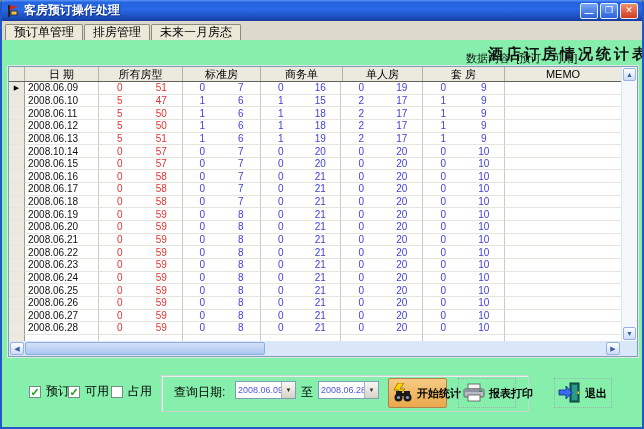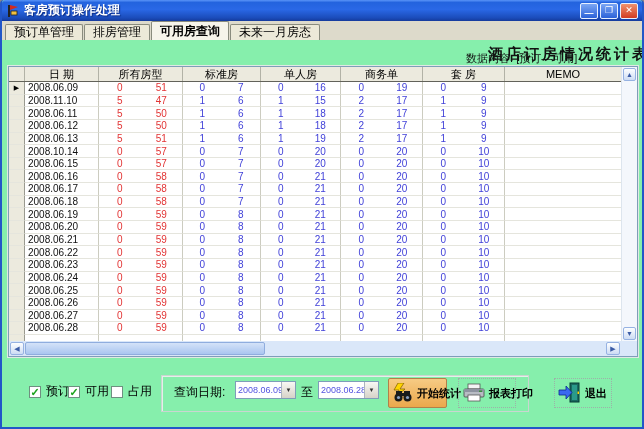--- a/index.html
+++ b/index.html
@@ -121,38 +121,37 @@
         <span>❐</span>
       </div>
     <div class="tb-btn close">
         <span>✕</span>
       </div>
   </div>
 
   <div class="tabstrip">
     <div class="tab">预订单管理</div>
     <div class="tab">排房管理</div>
-    <div class="tab active">可用房查询</div>
     <div class="tab">未来一月房态</div>
   </div>
 
   <div class="page-title">酒店订房情况统计表</div>
   <div class="data-content">
     <span>数据内容:</span>
     <span>[预订—可用]</span>
   </div>
 
   <div class="table-panel">
     <div class="thead">
       <div class="hc w-sel"></div>
       <div class="hc w-date">日  期</div>
       <div class="hc w-all">所有房型</div>
       <div class="hc w-std">标准房</div>
+      <div class="hc w-bus">商务单</div>
       <div class="hc w-sgl">单人房</div>
-      <div class="hc w-bus">商务单</div>
       <div class="hc w-ste">套  房</div>
       <div class="hc w-memo" style="border-right:none;">MEMO</div>
     </div>
     <div class="tbody">
     <div class="trow">
       <div class="c sel w-sel">
             <span class="ptr">▶</span>
           </div>
       <div class="c date w-date">2008.06.09</div>
       <div class="c pair red w-all">
@@ -175,21 +174,21 @@
             <span>0</span>
             <span>9</span>
           </div>
       <div class="c memo w-memo"></div>
     </div>
 
     <div class="trow">
       <div class="c sel w-sel">
             <span class="ptr"></span>
           </div>
-      <div class="c date w-date">2008.11.10</div>
+      <div class="c date w-date">2008.06.10</div>
       <div class="c pair red w-all">
             <span>5</span>
             <span>47</span>
           </div>
       <div class="c pair blue w-std">
             <span>1</span>
             <span>6</span>
           </div>
       <div class="c pair blue w-sgl">
             <span>1</span>

